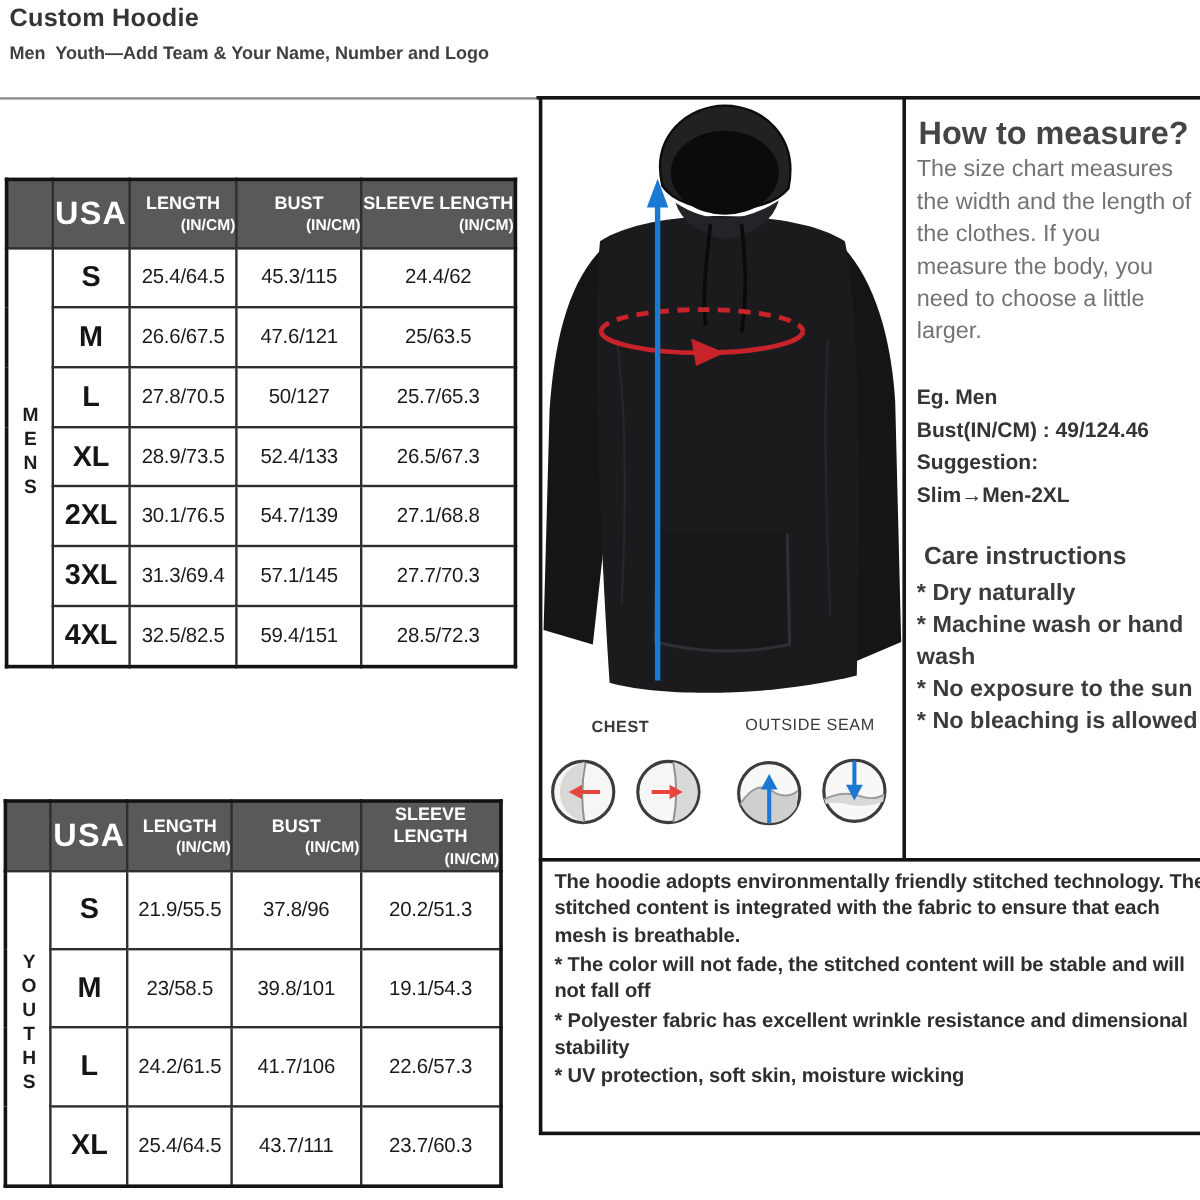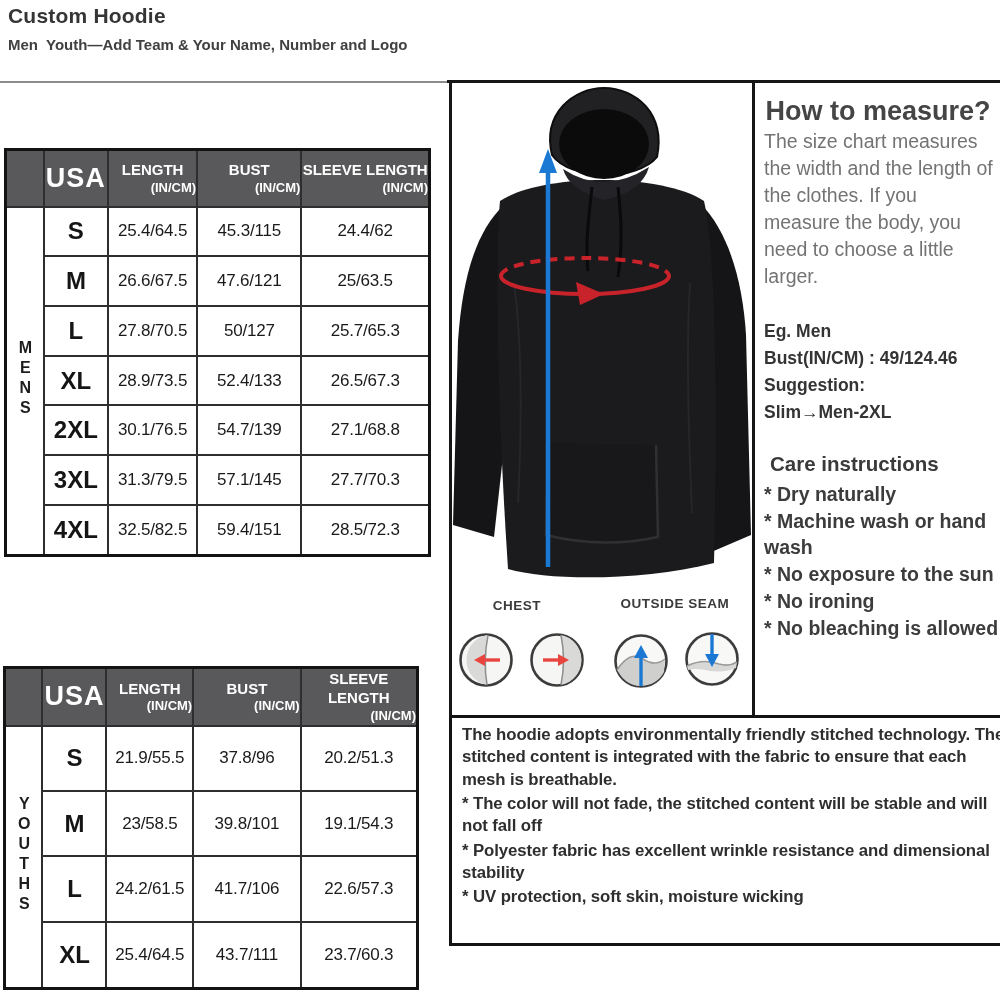--- a/index.html
+++ b/index.html
@@ -31,21 +31,21 @@
   .hdr-usa{font-size:27px;font-weight:700;letter-spacing:1px;}
   .hdr-l1{display:block;font-size:15px;font-weight:700;line-height:1.25;}
   .hdr-l2{display:block;font-size:13px;font-weight:700;line-height:1.2;text-align:right;}
   .side-label{writing-mode:vertical-rl;text-orientation:upright;font-size:16px;font-weight:700;
     color:#1d1d1d;letter-spacing:3px;line-height:1;}
   .size-cell{font-size:24px;font-weight:700;color:#151515;}
   .val-cell{font-size:17px;font-weight:400;color:#1a1a1a;letter-spacing:-.2px;}
 
   
   .chest-label{left:458px;top:598px;width:118px;text-align:center;font-size:13.5px;font-weight:700;color:#3a3a3a;letter-spacing:.5px;}
-  .seam-label{left:600px;top:596px;width:150px;text-align:center;font-size:13.5px;font-weight:700;color:#3a3a3a;letter-spacing:.5px;}
+  .seam-label{left:600px;top:596px;width:150px;text-align:center;font-size:13.5px;font-weight:400;color:#3a3a3a;letter-spacing:.5px;}
   .micon{width:58px;height:58px;}
   .micon1{left:457px;top:631px;} .micon2{left:528px;top:631px;}
   .micon3{left:612px;top:632px;} .micon4{left:683px;top:630px;}
 
   
   .howto-title{left:758px;top:96px;width:240px;text-align:center;font-size:27px;font-weight:700;color:#454545;}
   .howto-body{left:764px;top:128px;width:232px;font-size:19.5px;font-weight:400;line-height:1.38;color:#737373;}
   .eg-block{left:764px;top:318px;width:232px;font-size:17.5px;font-weight:700;line-height:1.55;color:#343434;}
   .care-title{left:770px;top:452px;width:225px;font-size:20.5px;font-weight:600;color:#3a3a3a;}
   .care-list{left:764px;top:481px;width:236px;font-size:19.5px;font-weight:600;line-height:1.37;color:#3c3c3c;}
@@ -123,21 +123,21 @@
       <td class="val-cell">26.5/67.3</td>
     </tr>
     <tr>
       <td class="size-cell">2XL</td>
       <td class="val-cell">30.1/76.5</td>
       <td class="val-cell">54.7/139</td>
       <td class="val-cell">27.1/68.8</td>
     </tr>
     <tr>
       <td class="size-cell">3XL</td>
-      <td class="val-cell">31.3/79.5</td>
+      <td class="val-cell">31.3/69.4</td>
       <td class="val-cell">57.1/145</td>
       <td class="val-cell">27.7/70.3</td>
     </tr>
     <tr>
       <td class="size-cell">4XL</td>
       <td class="val-cell">32.5/82.5</td>
       <td class="val-cell">59.4/151</td>
       <td class="val-cell">28.5/72.3</td>
     </tr>
   </tbody>
@@ -273,21 +273,20 @@
   <div>Bust(IN/CM) : 49/124.46</div>
   <div>Suggestion:</div>
   <div>Slim→Men-2XL</div>
 </div>
 
 <div class="abs care-title">Care instructions</div>
 <div class="abs care-list">
   <div>* Dry naturally</div>
   <div>* Machine wash or hand wash</div>
   <div>* No exposure to the sun</div>
-  <div>* No ironing</div>
   <div>* No bleaching is allowed</div>
 </div>
 
 <div class="abs desc-box">
   <p>The hoodie adopts environmentally friendly stitched technology. The stitched content is integrated with the fabric to ensure that each mesh is breathable.</p>
   <p>* The color will not fade, the stitched content will be stable and will not fall off</p>
   <p>* Polyester fabric has excellent wrinkle resistance and dimensional stability</p>
   <p>* UV protection, soft skin, moisture wicking</p>
 </div>
 

